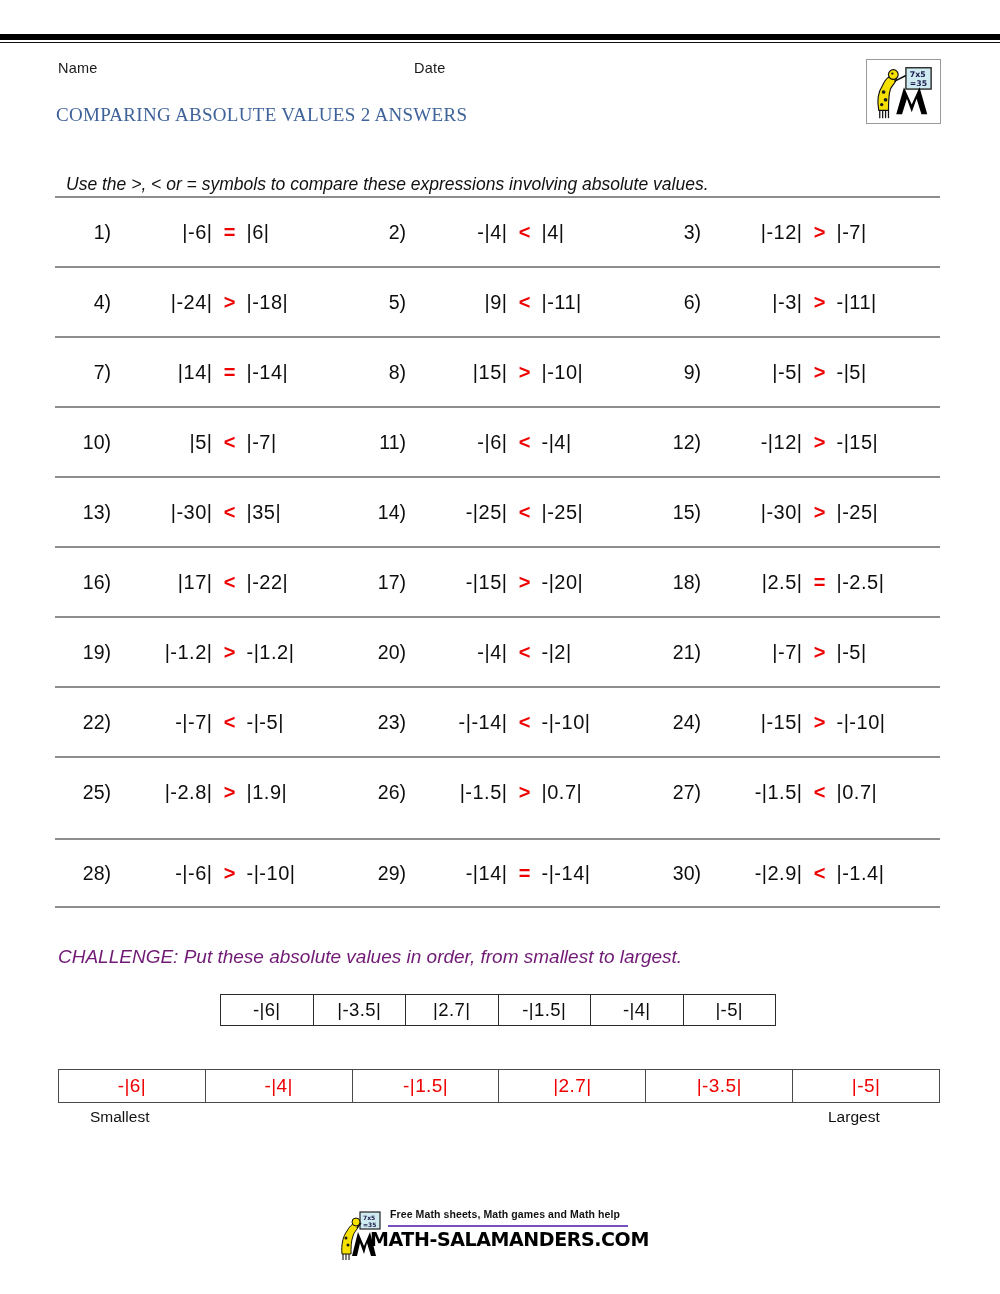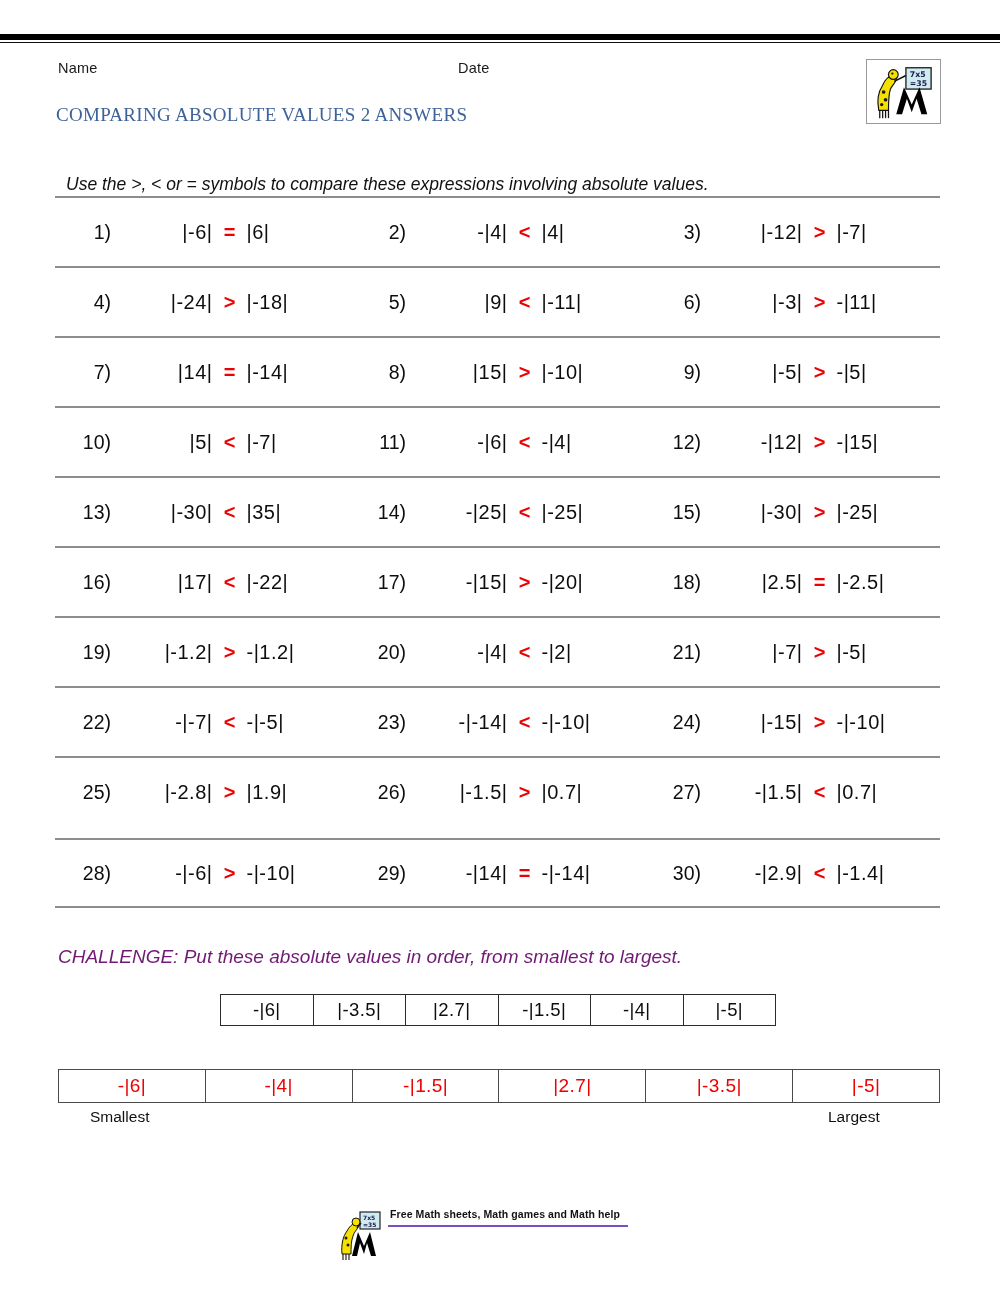--- a/index.html
+++ b/index.html
@@ -42,21 +42,21 @@
     width: 880px;
     height: 20px;
   }
   .meta-label {
     position: absolute;
     font-size: 14.5px;
     color: #1a1a1a;
     letter-spacing: .2px;
   }
   #name-label { left: 0; top: 0; }
-  #date-label { left: 356px; top: 0; margin-left: 44px; }
+  #date-label { left: 356px; top: 0; }
 
   #page-title {
     position: absolute;
     left: 56px;
     top: 104px;
     font-family: "Liberation Serif", serif;
     font-size: 19px;
     color: #3e6299;
     letter-spacing: .3px;
     white-space: nowrap;
@@ -591,13 +591,14 @@
     <circle cx="8" cy="28" r="1.5" fill="#1a1a1a"></circle>
     <circle cx="10" cy="35" r="1.5" fill="#1a1a1a"></circle>
     <g stroke="#111" stroke-width="1.1">
       <line x1="5" y1="44" x2="5" y2="50"></line>
       <line x1="8" y1="44" x2="8" y2="50"></line>
       <line x1="11" y1="44" x2="11" y2="50"></line>
     </g>
   </svg>
   <div id="footer-tag">Free Math sheets, Math games and Math help</div>
   <div id="footer-underline"></div>
+  <div id="footer-domain">MATH-SALAMANDERS.COM</div>
 </div>
 
 </body></html>

